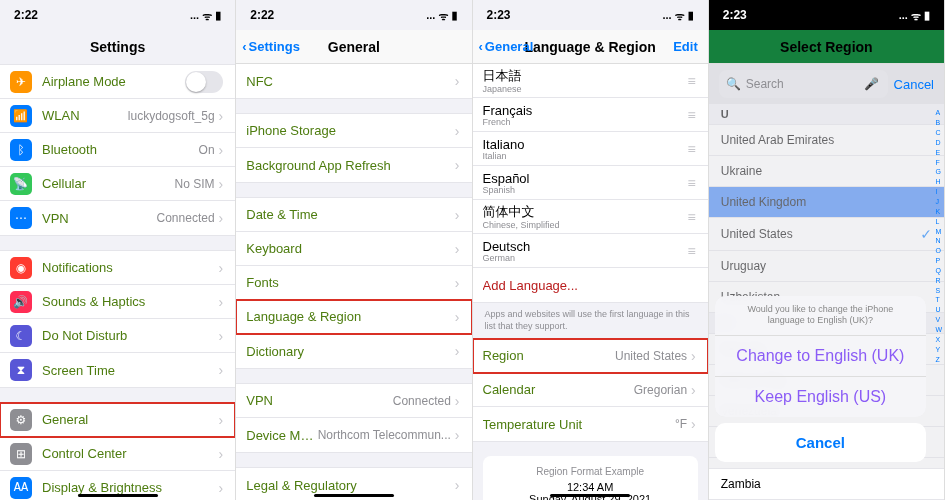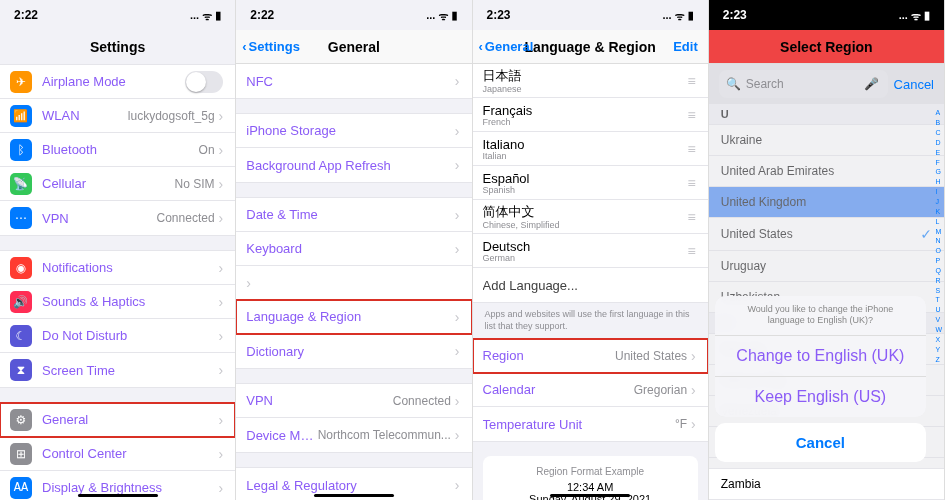--- a/index.html
+++ b/index.html
@@ -12,34 +12,34 @@
 .phone.a .hdr{background:#f2f2f7;border-bottom:none}
 .back{position:absolute;left:6px;color:#007aff;font-size:13px;display:flex;align-items:center;gap:2px}
 .edit{position:absolute;right:10px;color:#007aff;font-size:13px}
 .list{flex:1;overflow:hidden;background:#f2f2f7}
 .grp{background:#fff;margin-bottom:14px;border-top:1px solid #e5e5ea;border-bottom:1px solid #e5e5ea}
 .grp.tight{margin-bottom:0}
 .row{display:flex;align-items:center;min-height:34px;padding:3px 12px 3px 10px;border-bottom:1px solid #e5e5ea;font-size:13px;position:relative}
 .row:last-child{border-bottom:none}
 .row.hl{outline:2px solid #d93025;outline-offset:-1px;z-index:2}
 .ic{width:22px;height:22px;border-radius:5px;margin-right:10px;display:flex;align-items:center;justify-content:center;font-size:12px;color:#fff;flex-shrink:0}
-.lbl{flex:1;color:#8b5cf6;white-space:nowrap;overflow:hidden;text-overflow:ellipsis}
+.lbl{flex:1;color:#4d7c0f;white-space:nowrap;overflow:hidden;text-overflow:ellipsis}
 .val{color:#8e8e93;font-size:12px;margin-right:4px;white-space:nowrap;overflow:hidden;text-overflow:ellipsis}
 .chev{color:#c7c7cc;font-size:14px}
 .tog{width:38px;height:22px;border-radius:11px;background:#e5e5ea;position:relative}
 .tog::after{content:"";position:absolute;width:20px;height:20px;background:#fff;border-radius:50%;top:1px;left:1px;box-shadow:0 1px 2px rgba(0,0,0,.3)}
 .sub{color:#8e8e93;font-size:9px;line-height:1}
 .stack{display:flex;flex-direction:column;justify-content:center}
 .drag{color:#c7c7cc;font-size:14px;margin-left:6px}
-.lnk{color:#404040}
+.lnk{color:#b91c1c}
 .footer{padding:6px 12px;font-size:9px;color:#8e8e93;line-height:1.3}
 .example{background:#fff;margin:10px;border-radius:8px;padding:10px;text-align:center;font-size:11px}
 .example .t{color:#8e8e93;font-size:10px;margin-bottom:4px}
 .phone.d{background:#e0e0e5}
-.phone.d .hdr{background:#ef4444}
+.phone.d .hdr{background:#15803d}
 .search{margin:6px 10px;display:flex;align-items:center;gap:6px}
 .search .box{flex:1;background:#e3e3e8;border-radius:8px;height:28px;display:flex;align-items:center;padding:0 8px;color:#8e8e93;font-size:12px;gap:4px}
 .search .cancel{color:#007aff;font-size:13px}
 .sel{flex:1;display:flex;position:relative}
 .sel-list{flex:1;background:#fff;overflow:hidden}
 .sel-row{padding:8px 12px;border-bottom:1px solid #e5e5ea;font-size:12px;display:flex;align-items:center;justify-content:space-between}
 .sel-row.hdr-row{background:#f2f2f7;font-weight:600;padding:4px 12px;font-size:11px}
 .sel-row.sel-on{background:#3b82f6}
 .idx{position:absolute;right:2px;top:0;bottom:100px;display:flex;flex-direction:column;justify-content:space-around;font-size:7px;color:#007aff;padding:4px 0}
 .sheet{position:absolute;bottom:0;left:0;right:12px;padding:6px}
@@ -176,20 +176,21 @@
     <div class="grp" id="p2g2">
         <div class="row">
           <span class="lbl">Date &amp; Time</span>
           <span class="chev">›</span>
         </div>
         <div class="row">
           <span class="lbl">Keyboard</span>
           <span class="chev">›</span>
         </div>
         <div class="row">
+          <span class="lbl">Fonts</span>
           <span class="chev">›</span>
         </div>
         <div class="row hl">
           <span class="lbl">Language &amp; Region</span>
           <span class="chev">›</span>
         </div>
         <div class="row">
           <span class="lbl">Dictionary</span>
           <span class="chev">›</span>
         </div>
@@ -330,24 +331,24 @@
         <span>🔍</span>
         <span>Search</span>
         <span style="margin-left:auto">🎤</span>
       </div>
     <span class="cancel">Cancel</span>
   </div>
   <div class="sel">
     <div class="sel-list dimmed" id="p4list">
         <div class="sel-row hdr-row">U</div>
         <div class="sel-row">
+          <span>United Arab Emirates</span>
+        </div>
+        <div class="sel-row">
           <span>Ukraine</span>
-        </div>
-        <div class="sel-row">
-          <span>United Arab Emirates</span>
         </div>
         <div class="sel-row sel-on">
           <span>United Kingdom</span>
         </div>
         <div class="sel-row">
           <span>United States</span>
           <span class="chk">✓</span>
         </div>
         <div class="sel-row">
           <span>Uruguay</span>

